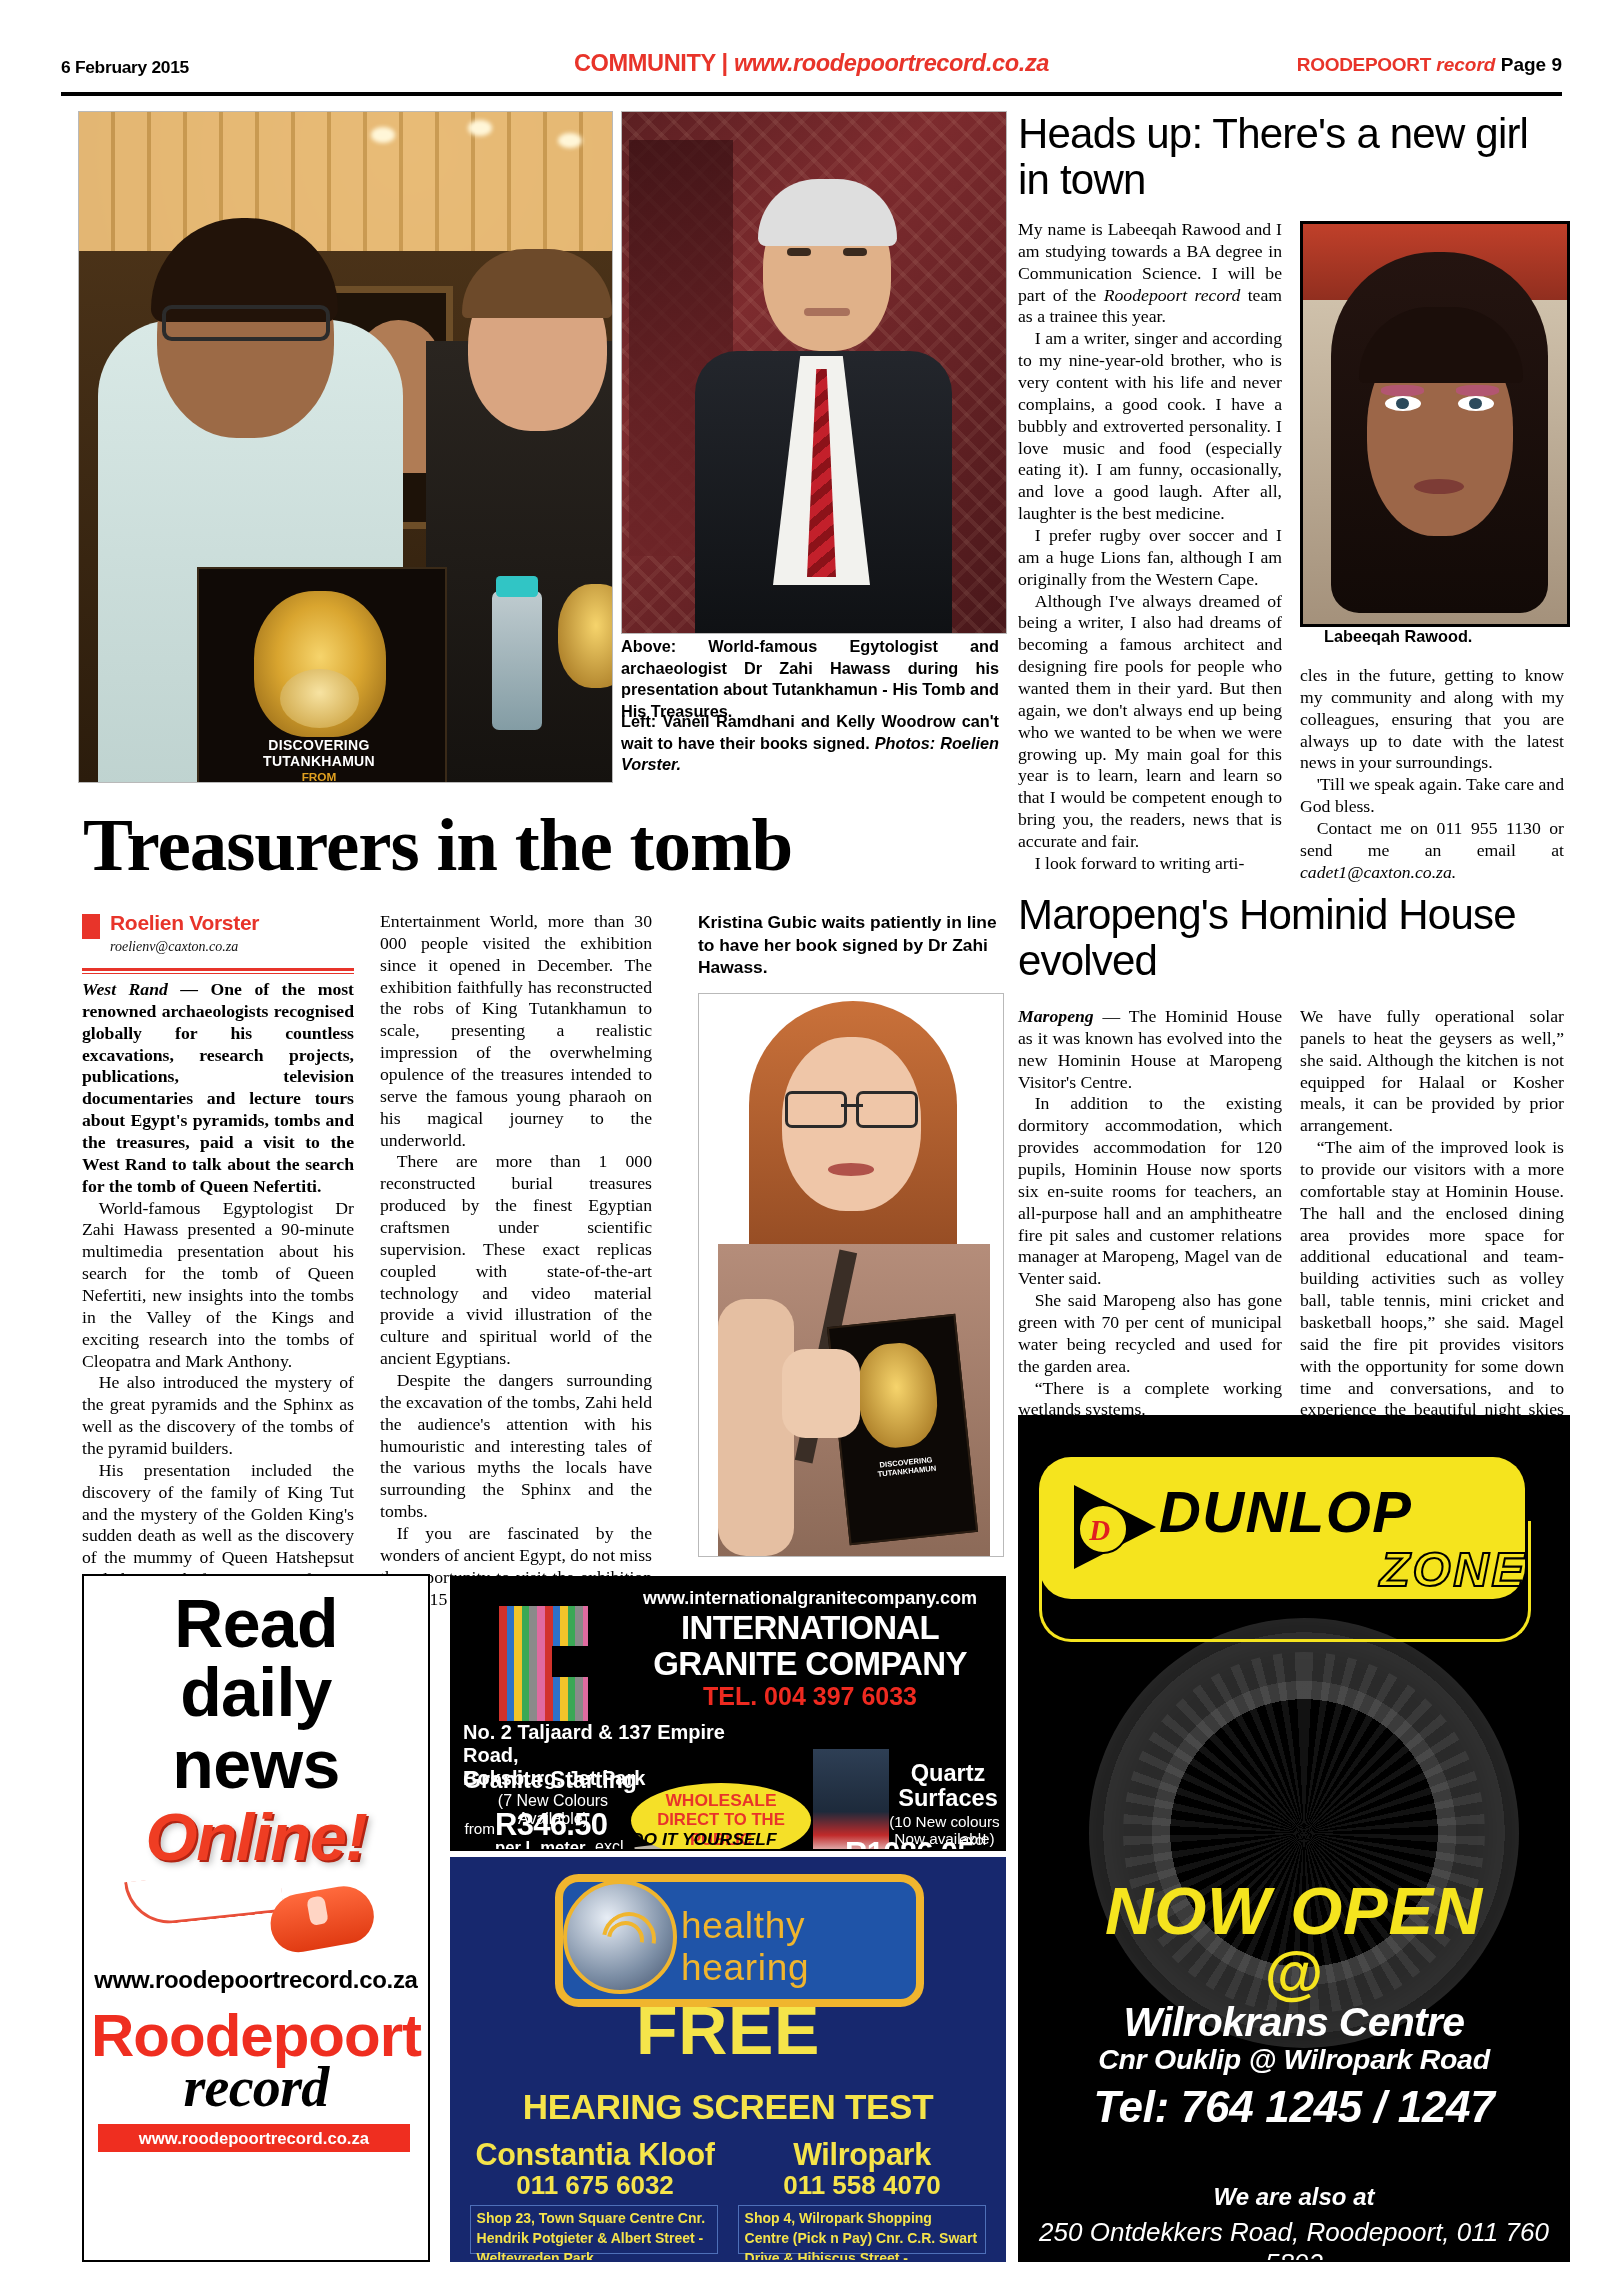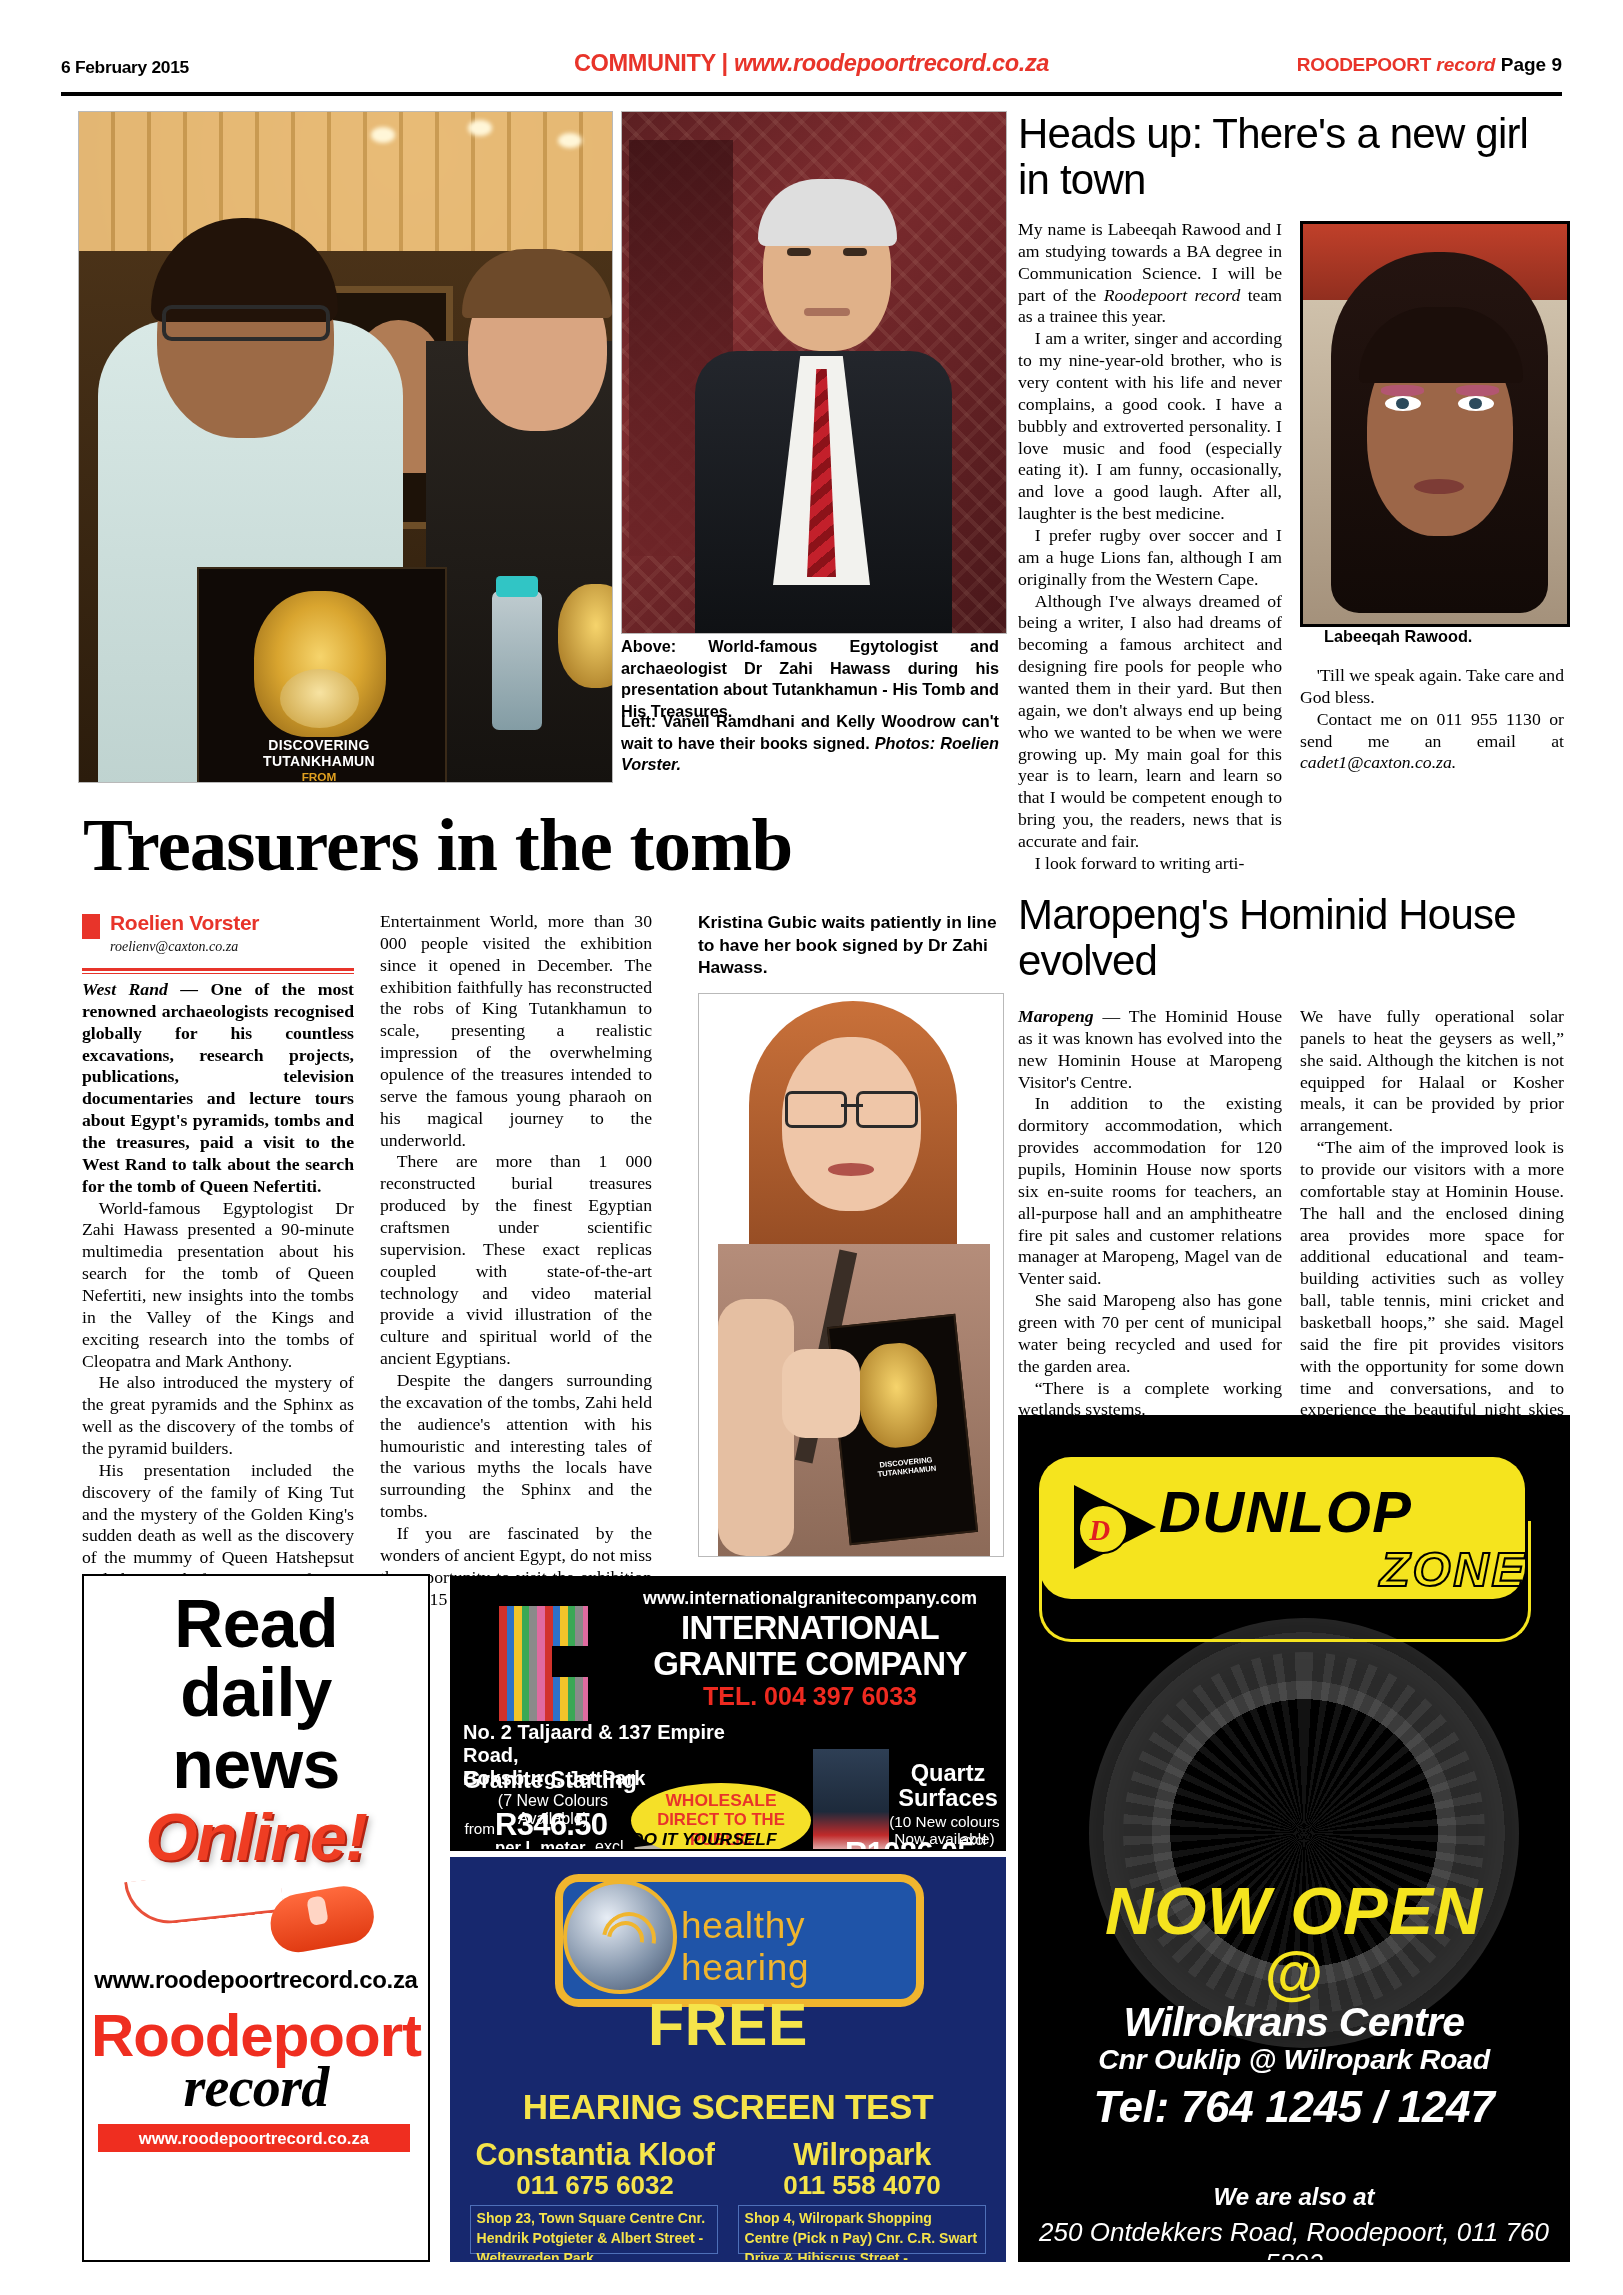--- a/index.html
+++ b/index.html
@@ -190,21 +190,21 @@
   #ad-granite .gexcl2{position:absolute;left:507px;top:253px;font-family:"Liberation Sans",sans-serif;font-size:15.3px;}
   #ad-granite .gper2{position:absolute;left:507px;top:269px;font-family:"Liberation Sans",sans-serif;font-weight:bold;font-size:15.3px;}
 
   
   #ad-hearing{position:absolute;left:450px;top:1857px;width:552px;height:401px;background:#17286e;border:2.1px solid #17286e;color:#f5d832;overflow:hidden;}
   #ad-hearing .logobox{position:absolute;left:103px;top:15.3px;width:353px;height:117px;border:8.3px solid #f0b52e;border-radius:23.6px;background:#1f54a8;}
   #ad-hearing .earwrap{position:absolute;left:111px;top:21px;width:106px;height:106px;border-radius:50%;background:radial-gradient(circle at 38% 32%,#e8eef6,#7d8fa6 60%,#41506a 100%);border:4.2px solid #f0b52e;}
   #ad-hearing .earwave{position:absolute;left:35px;top:28px;width:46px;height:46px;border:4.9px solid #f0b52e;border-left-color:transparent;border-bottom-color:transparent;border-radius:50%;transform:rotate(-35deg);}
   #ad-hearing .earwave2{position:absolute;left:40px;top:37px;width:29px;height:29px;border:4.2px solid #f0b52e;border-left-color:transparent;border-bottom-color:transparent;border-radius:50%;transform:rotate(-35deg);}
   #ad-hearing .logotext{position:absolute;left:229px;top:46px;width:229px;font-family:"Liberation Sans",sans-serif;font-size:37px;color:#f0b52e;letter-spacing:0.7px;}
-  #ad-hearing .free{position:absolute;left:0;top:137px;width:552px;text-align:center;font-family:"Liberation Sans",sans-serif;font-weight:bold;font-size:59px;letter-spacing:0.7px;line-height:1;color:#f5e44a;}
+  #ad-hearing .free{position:absolute;left:0;top:137px;width:552px;text-align:center;font-family:"Liberation Sans",sans-serif;font-weight:bold;font-size:68px;letter-spacing:0.7px;line-height:1;color:#f5e44a;}
   #ad-hearing .hst{position:absolute;left:0;top:228px;width:552px;text-align:center;font-family:"Liberation Sans",sans-serif;font-weight:bold;font-size:35px;letter-spacing:-0.3px;color:#f5e44a;}
   #ad-hearing .br1{position:absolute;left:18px;top:278px;width:250px;text-align:center;font-family:"Liberation Sans",sans-serif;font-weight:bold;font-size:30.5px;color:#f5e44a;letter-spacing:-0.3px;}
   #ad-hearing .br1p{position:absolute;left:18px;top:311px;width:250px;text-align:center;font-family:"Liberation Sans",sans-serif;font-weight:bold;font-size:26px;color:#f5e44a;}
   #ad-hearing .br2{position:absolute;left:285px;top:278px;width:250px;text-align:center;font-family:"Liberation Sans",sans-serif;font-weight:bold;font-size:30.5px;color:#f5e44a;letter-spacing:-0.3px;}
   #ad-hearing .br2p{position:absolute;left:285px;top:311px;width:250px;text-align:center;font-family:"Liberation Sans",sans-serif;font-weight:bold;font-size:26px;color:#f5e44a;}
   #ad-hearing .box1{position:absolute;left:18px;top:346px;width:248px;height:49px;border:1.4px solid #4e6fb8;padding:2.8px 5.6px;box-sizing:border-box;font-family:"Liberation Sans",sans-serif;font-weight:bold;font-size:14px;line-height:1.42;color:#f5e44a;}
   #ad-hearing .box2{position:absolute;left:286px;top:346px;width:248px;height:49px;border:1.4px solid #4e6fb8;padding:2.8px 5.6px;box-sizing:border-box;font-family:"Liberation Sans",sans-serif;font-weight:bold;font-size:14px;line-height:1.42;color:#f5e44a;}
 
   
   #ad-dunlop{position:absolute;left:1018px;top:1415px;width:548px;height:843px;background:#000;border:2.1px solid #000;overflow:hidden;}
@@ -364,20 +364,21 @@
 
   <div class="bodycol" id="rc-col1">
     <p class="first"><span>My name is Labeeqah Rawood and I am studying towards a BA degree in Communication Science. I will be part of the </span><span class="it">Roodepoort record</span><span> team as a trainee this year.</span></p>
     <p>I am a writer, singer and according to my nine-year-old brother, who is very content with his life and never complains, a good cook. I have a bubbly and extroverted personality. I love music and food (especially eating it). I am funny, occasionally, and love a good laugh. After all, laughter is the best medicine.</p>
     <p>I prefer rugby over soccer and I am a huge Lions fan, although I am originally from the Western Cape.</p>
     <p>Although I've always dreamed of being a writer, I also had dreams of becoming a famous architect and designing fire pools for people who wanted them in their yard. But then again, we don't always end up being who we wanted to be when we were growing up. My main goal for this year is to learn, learn and learn so that I would be competent enough to bring you, the readers, news that is accurate and fair.</p>
     <p>I look forward to writing arti-</p>
   </div>
 
   <div class="bodycol" id="rc-col2">
+    <p class="first">cles in the future, getting to know my community and along with my colleagues, ensuring that you are always up to date with the latest news in your surroundings.</p>
     <p>'Till we speak again. Take care and God bless.</p>
     <p><span>Contact me on 011 955 1130 or send me an email at </span><span class="it">cadet1@caxton.co.za.</span></p>
   </div>
 
   <div id="rc-headline2">Maropeng's Hominid House evolved</div>
 
   <div class="bodycol" id="rc2-col1">
     <p class="first"><span class="place">Maropeng</span><span> — The Hominid House as it was known has evolved into the new Hominin House at Maropeng Visitor's Centre.</span></p>
     <p>In addition to the existing dormitory accommodation, which provides accommodation for 120 pupils, Hominin House now sports six en-suite rooms for teachers, an all-purpose hall and an amphitheatre fire pit sales and customer relations manager at Maropeng, Magel van de Venter said.</p>
     <p>She said Maropeng also has gone green with 70 per cent of municipal water being recycled and used for the garden area.</p>

